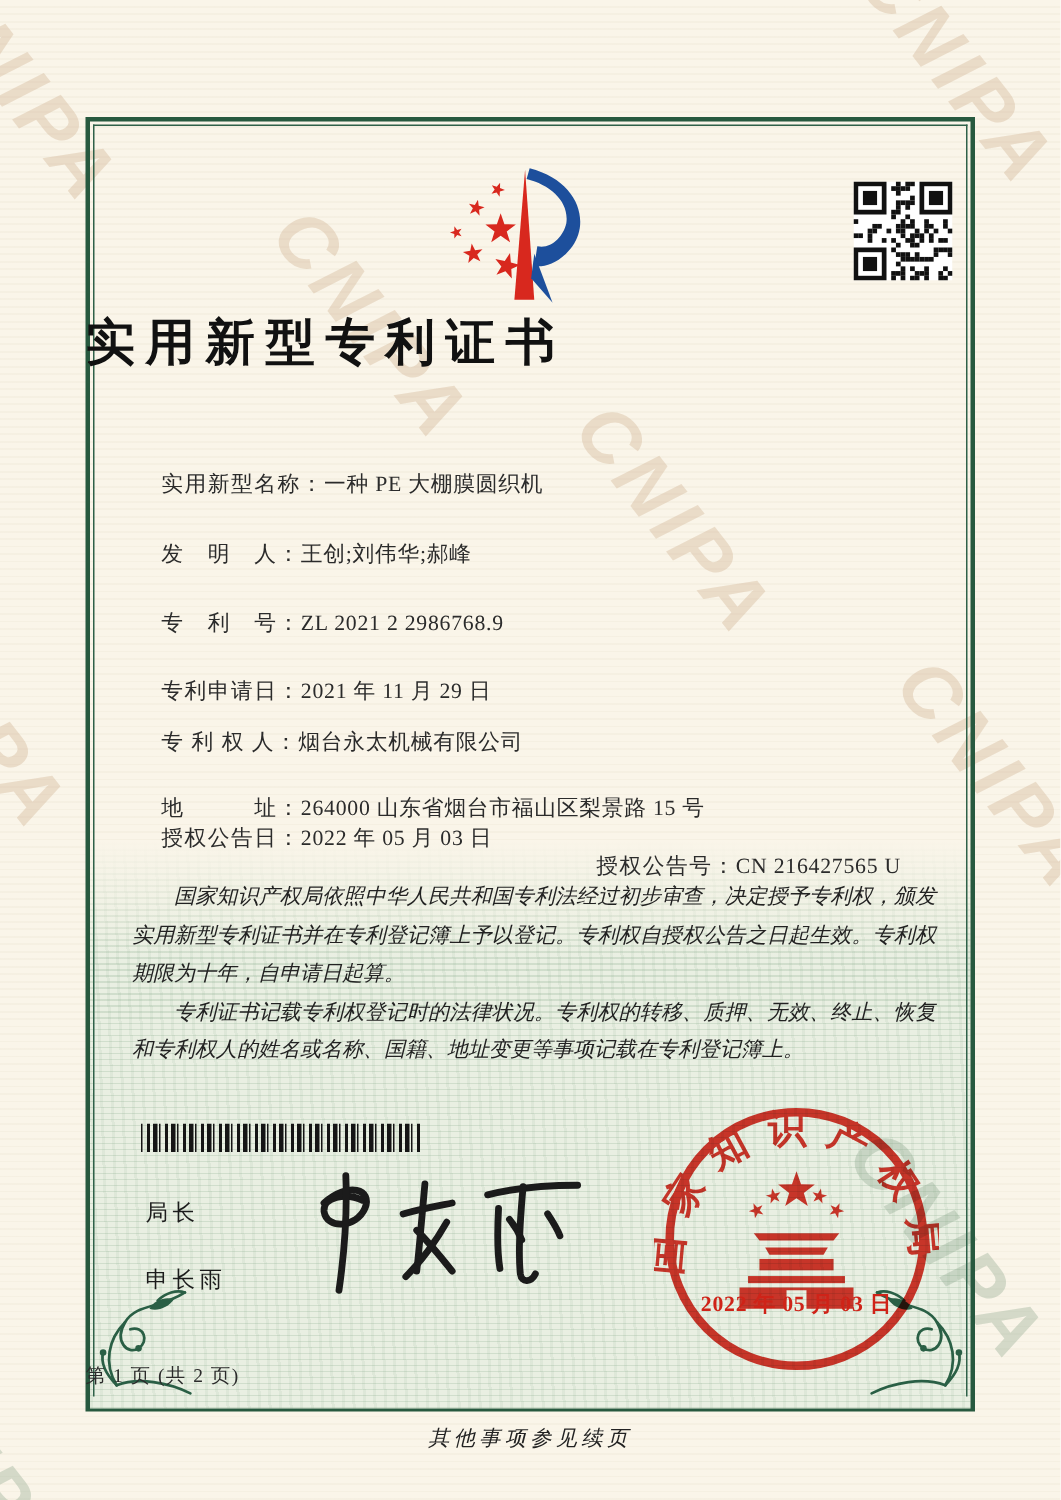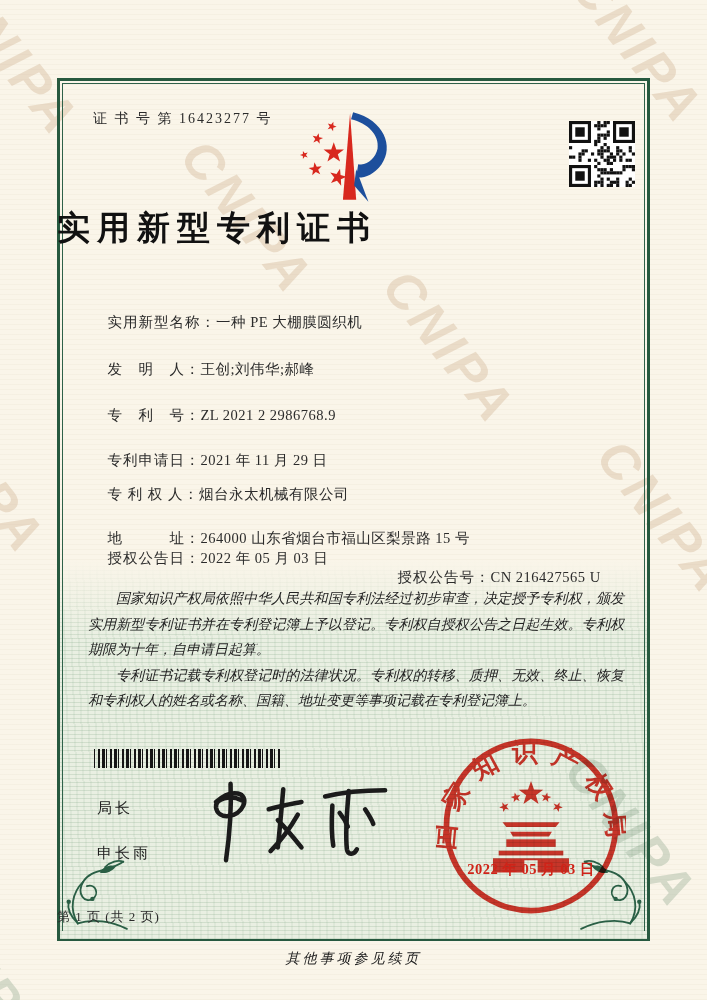--- a/index.html
+++ b/index.html
@@ -112,21 +112,20 @@
       <path d="M22,26 C10,38 6,56 16,72"></path>
       <path d="M16,72 C8,64 4,56 6,48"></path>
       <path d="M16,72 C32,66 54,70 70,78"></path>
       <path d="M46,10 C52,4 60,2 66,4"></path>
     </g>
     <circle cx="32" cy="45" r="2.4" fill="#2a5f45"></circle>
     <circle cx="6" cy="48" r="2.4" fill="#2a5f45"></circle>
     <path d="M40,16 C44,9 52,7 58,9 C54,15 46,18 40,16 Z" fill="#2a5f45"></path>
   </svg>
 
-  <div class="abs cert-no">证 书 号 第 16423277 号</div>
 
   <svg class="abs logo" width="112" height="98" viewBox="0 0 110 96">
     <defs>
       <polygon id="lstar" points="0,-10 -2.35,-3.24 -9.51,-3.09 -3.8,1.24 -5.88,8.09 0,4 5.88,8.09 3.8,1.24 9.51,-3.09 2.35,-3.24" fill="#d8281e"></polygon>
     </defs>
     <use href="#lstar" transform="translate(13,46) scale(0.42) rotate(-18)"></use>
     <use href="#lstar" transform="translate(26,30) scale(0.55) rotate(12)"></use>
     <use href="#lstar" transform="translate(24,60) scale(0.68) rotate(-8)"></use>
     <use href="#lstar" transform="translate(40,18) scale(0.48) rotate(20)"></use>
     <use href="#lstar" transform="translate(42,44) scale(1.05)"></use>

